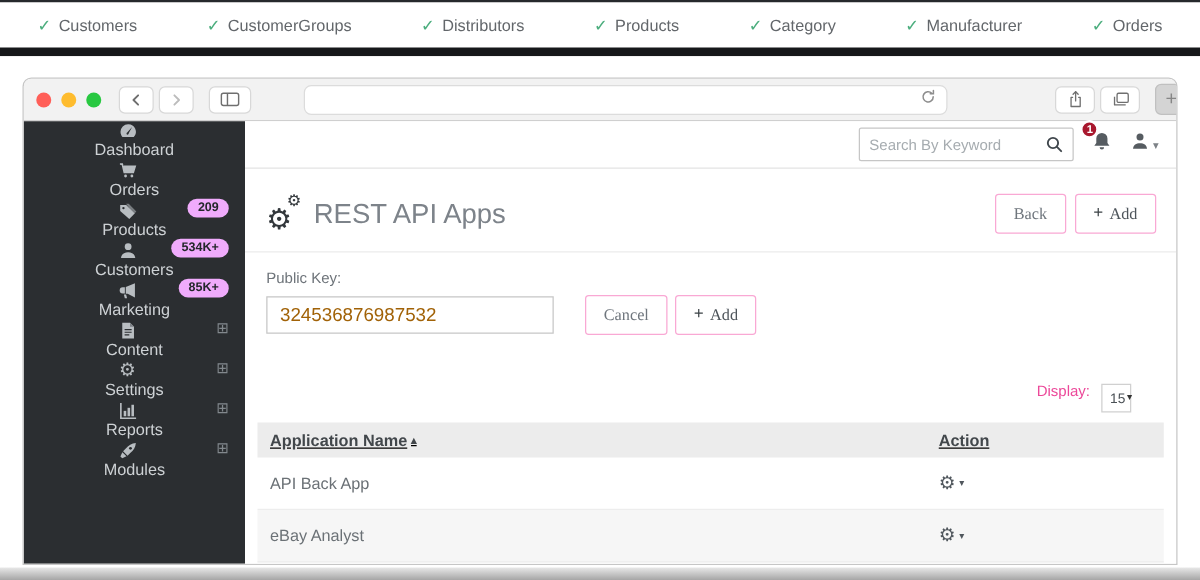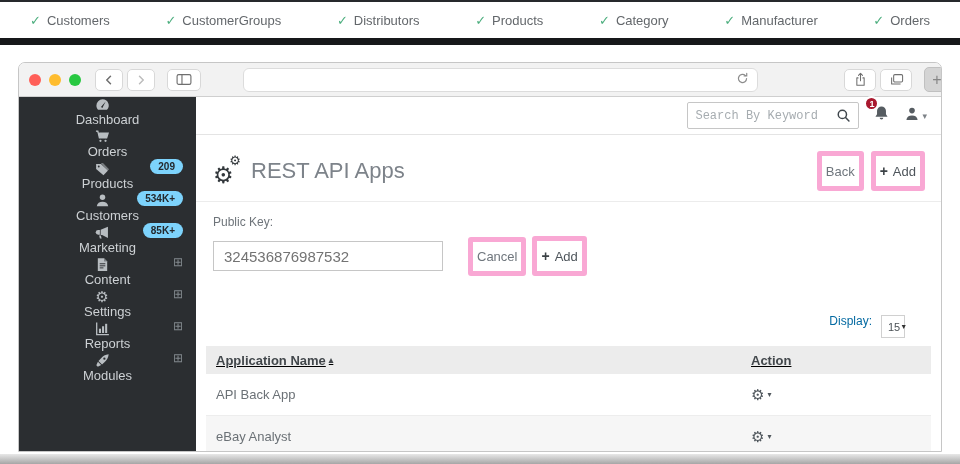--- a/index.html
+++ b/index.html
@@ -54,37 +54,37 @@
     border-radius:50%; display:inline-flex; align-items:center;
     justify-content:center; color:#fff; font-size:9px; font-weight:bold;
     margin:0 2px; }
   .logo .p2 { color:#4a9fd6; font-weight:bold; font-size:16px;
     letter-spacing:3px; }
   .nav-item { height:32px; display:flex; align-items:center;
     padding:0 13px; font-size:13px; cursor:pointer;flex-direction:column; }
   .nav-item .nicon { width:17px; margin-right:11px; color:#b8bdc1;
     display:flex; align-items:center; justify-content:center; }
   .nav-item .nicon svg { width:15px; height:15px; fill:currentColor; }
-  .badge { margin-left:auto; background:#7dd3fc; color:#23272b;
+  .badge { margin-left:auto; background:#f0abfc; color:#23272b;
     font-size:10px; font-weight:bold; padding:2px 8px; border-radius:9px; }
   .expand { margin-left:auto; color:#82888d; font-size:12px; }
   .gear-glyph { font-size:15px; line-height:1; }
 
   .content { flex:1; background:#fff; display:flex; flex-direction:column;
     min-width:0; }
   .c-header { height:38px; flex:0 0 38px; border-bottom:1px solid #e4e4e4;
     display:flex; align-items:center; padding:0 14px 0 17px; }
   .domain { font-size:10px; font-weight:bold; color:#9b9ea1;
     letter-spacing:.5px; }
   .c-header-right { margin-left:auto; display:flex; align-items:center;
     gap:14px; }
   .searchbox { width:172px; height:27px; border:1px solid #c6c6c6;
     border-radius:2px; display:flex; align-items:center; padding:0 7px; }
   .searchbox input { border:0; outline:0; flex:1; min-width:0;
-    font-size:12px; color:#3b82f6; font-family:Liberation Mono, monospace; }
+    font-size:12px; color:#3b82f6; font-family:Liberation Sans, sans-serif; }
   .searchbox input::placeholder { color:#a6acb0; }
   .searchbox .mag { color:#3f464c; display:flex; }
   .bell-wrap { position:relative; color:#565c61; display:flex; }
   .notif { position:absolute; top:-9px; left:-9px; width:15px; height:15px;
     background:#a9182e; border:2px solid #fff; border-radius:50%;
     color:#fff; font-size:9px; font-weight:bold; display:flex;
     align-items:center; justify-content:center; }
   .user-wrap { display:flex; align-items:center; color:#565c61; gap:2px; }
   .user-caret { font-size:9px; color:#7d8287; }
 
@@ -93,39 +93,39 @@
     height:46px; }
   .title-gears { position:relative; width:30px; height:28px;
     color:#33383c; }
   .title-gears .g-big { position:absolute; left:0; bottom:-2px;
     font-size:23px; line-height:1; }
   .title-gears .g-small { position:absolute; right:2px; top:-3px;
     font-size:13px; line-height:1; }
   .page-title { font-size:22px; color:#7d838a; margin-left:8px;
     font-weight:400; }
   .title-actions { margin-left:auto; display:flex; gap:7px; }
-  .btn { background:#fff; border:5px solid #f9a8d4; border-radius:3px;
-    font-size:13px; color:#6f767d; padding:7px 4px; cursor:pointer;
-    display:flex; align-items:center; gap:5px; font-family:Liberation Sans, sans-serif; }
+  .btn { background:#fff; border:1px solid #f9a8d4; border-radius:3px;
+    font-size:13px; color:#6f767d; padding:7px 14px; cursor:pointer;
+    display:flex; align-items:center; gap:5px; font-family:Liberation Serif, serif; }
   .btn .plus { font-weight:bold; color:#3c4246; font-size:14px; }
   .btn.add { color:#4e555b; }
   .title-divider { border:0; border-top:1px solid #ececec; margin:10px -10px 0 -10px; }
 
   .pk-section { margin-top:13px; padding:0 0 0 7px; }
   .pk-label { font-size:12px; color:#6e747a; margin-bottom:7px; }
   .pk-row { display:flex; align-items:center; }
   .pk-input { width:230px; height:30px; border:1px solid #c6c6c6;
-    padding:0 10px; font-size:15px; color:#737373; font-family:inherit;
+    padding:0 10px; font-size:15px; color:#a16207; font-family:inherit;
     outline:none; }
   .pk-row .btn.cancel { margin-left:25px; }
   .pk-row .btn.add { margin-left:6px; }
 
   .display-row { display:flex; align-items:center; justify-content:flex-end;
     margin-top:27px; padding-right:26px; gap:9px; }
-  .display-label { font-size:12px; color:#0369a1; }
+  .display-label { font-size:12px; color:#ec4899; }
   .select { width:24px; height:23px; border:1px solid #d0d0d0;
     display:flex; align-items:center; justify-content:space-between;
     padding:0 6px; font-size:11px; color:#4b5156; cursor:pointer;
     background:#fff;margin-top:12px; }
   .select .sc { font-size:7px; color:#333; }
 
   .table { margin-top:8px; }
   .t-head { display:flex; background:#ececec; height:28px;
     align-items:center;text-decoration:underline; }
   .t-head .col1 { flex:1; padding-left:10px; font-size:13px;

